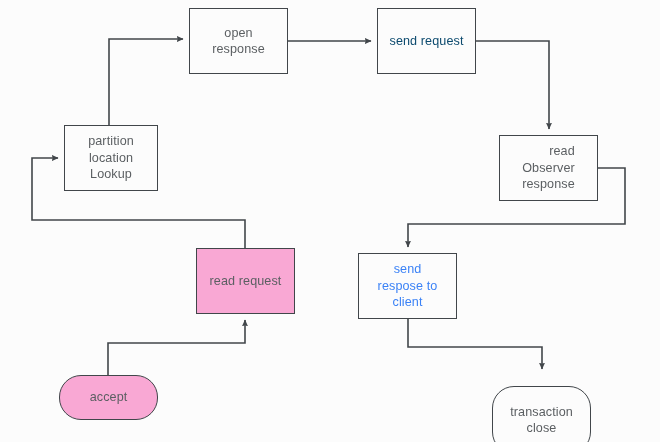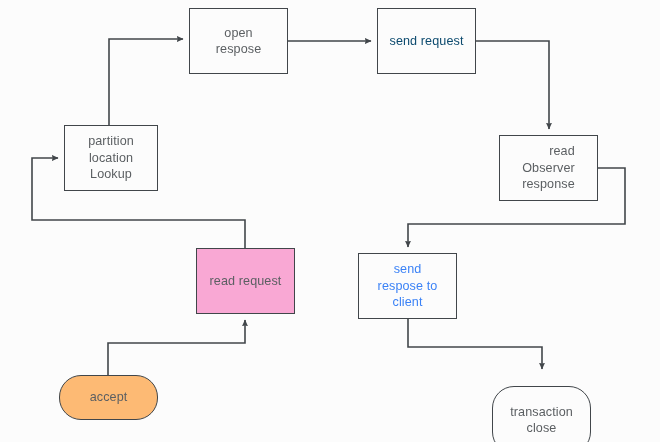--- a/index.html
+++ b/index.html
@@ -55,29 +55,29 @@
       <polyline points="109,125 109,39 183,39" fill="none" stroke="#41464a" stroke-width="1.6" stroke-linejoin="miter" stroke-linecap="butt" marker-end="url(#arrowhead)"></polyline>
       <polyline points="288,41 371,41" fill="none" stroke="#41464a" stroke-width="1.6" stroke-linejoin="miter" stroke-linecap="butt" marker-end="url(#arrowhead)"></polyline>
       <polyline points="476,41 549,41 549,129" fill="none" stroke="#41464a" stroke-width="1.6" stroke-linejoin="miter" stroke-linecap="butt" marker-end="url(#arrowhead)"></polyline>
       <polyline points="598,168 625,168 625,224 408,224 408,247" fill="none" stroke="#41464a" stroke-width="1.6" stroke-linejoin="miter" stroke-linecap="butt" marker-end="url(#arrowhead)"></polyline>
       <polyline points="245,248 245,220 32,220 32,158 58,158" fill="none" stroke="#41464a" stroke-width="1.6" stroke-linejoin="miter" stroke-linecap="butt" marker-end="url(#arrowhead)"></polyline>
       <polyline points="108,375 108,343 245,343 245,320" fill="none" stroke="#41464a" stroke-width="1.6" stroke-linejoin="miter" stroke-linecap="butt" marker-end="url(#arrowhead)"></polyline>
       <polyline points="408,319 408,347 542,347 542,369" fill="none" stroke="#41464a" stroke-width="1.6" stroke-linejoin="miter" stroke-linecap="butt" marker-end="url(#arrowhead)"></polyline>
     </svg>
   <div id="node-layer">
       <div class="node rect" style="left: 189px; top: 8px; width: 99px; height: 66px; border-color: rgb(65, 70, 74); color: rgb(91, 95, 98); background: rgb(252, 252, 252);"><span>open
-respose</span></div>
+response</span></div>
       <div class="node rect" style="left: 377px; top: 8px; width: 99px; height: 66px; border-color: rgb(65, 70, 74); color: #0c4a6e; background: rgb(252, 252, 252);"><span>send request</span></div>
       <div class="node rect" style="left: 64px; top: 125px; width: 94px; height: 66px; border-color: rgb(65, 70, 74); color: rgb(91, 95, 98); background: rgb(252, 252, 252);"><span>partition
 location
 Lookup</span></div>
       <div class="node rect" style="left: 499px; top: 135px; width: 99px; height: 66px; border-color: rgb(65, 70, 74); color: rgb(91, 95, 98); background: rgb(252, 252, 252); text-align: right;"><span>read
 Observer
 response</span></div>
       <div class="node rect" style="left: 196px; top: 248px; width: 99px; height: 66px; border-color: rgb(65, 70, 74); color: rgb(91, 95, 98); background: #f9a8d4;"><span>read request</span></div>
       <div class="node rect" style="left: 358px; top: 253px; width: 99px; height: 66px; border-color: rgb(65, 70, 74); color: #3b82f6; background: rgb(252, 252, 252);"><span>send
 respose to
 client</span></div>
-      <div class="node stadium" style="left: 59px; top: 375px; width: 99px; height: 45px; border-color: rgb(65, 70, 74); color: rgb(91, 95, 98); background: #fdba74;"><span>accept</span></div>
+      <div class="node stadium" style="left: 59px; top: 375px; width: 99px; height: 45px; border-color: rgb(65, 70, 74); color: rgb(91, 95, 98); background: #f9a8d4;"><span>accept</span></div>
       <div class="node stadium" style="left: 492px; top: 386px; width: 99px; height: 68px; border-color: rgb(65, 70, 74); color: rgb(91, 95, 98); background: rgb(252, 252, 252);"><span>transaction
 close</span></div>
     </div>
 </div>
 
 </body></html>

